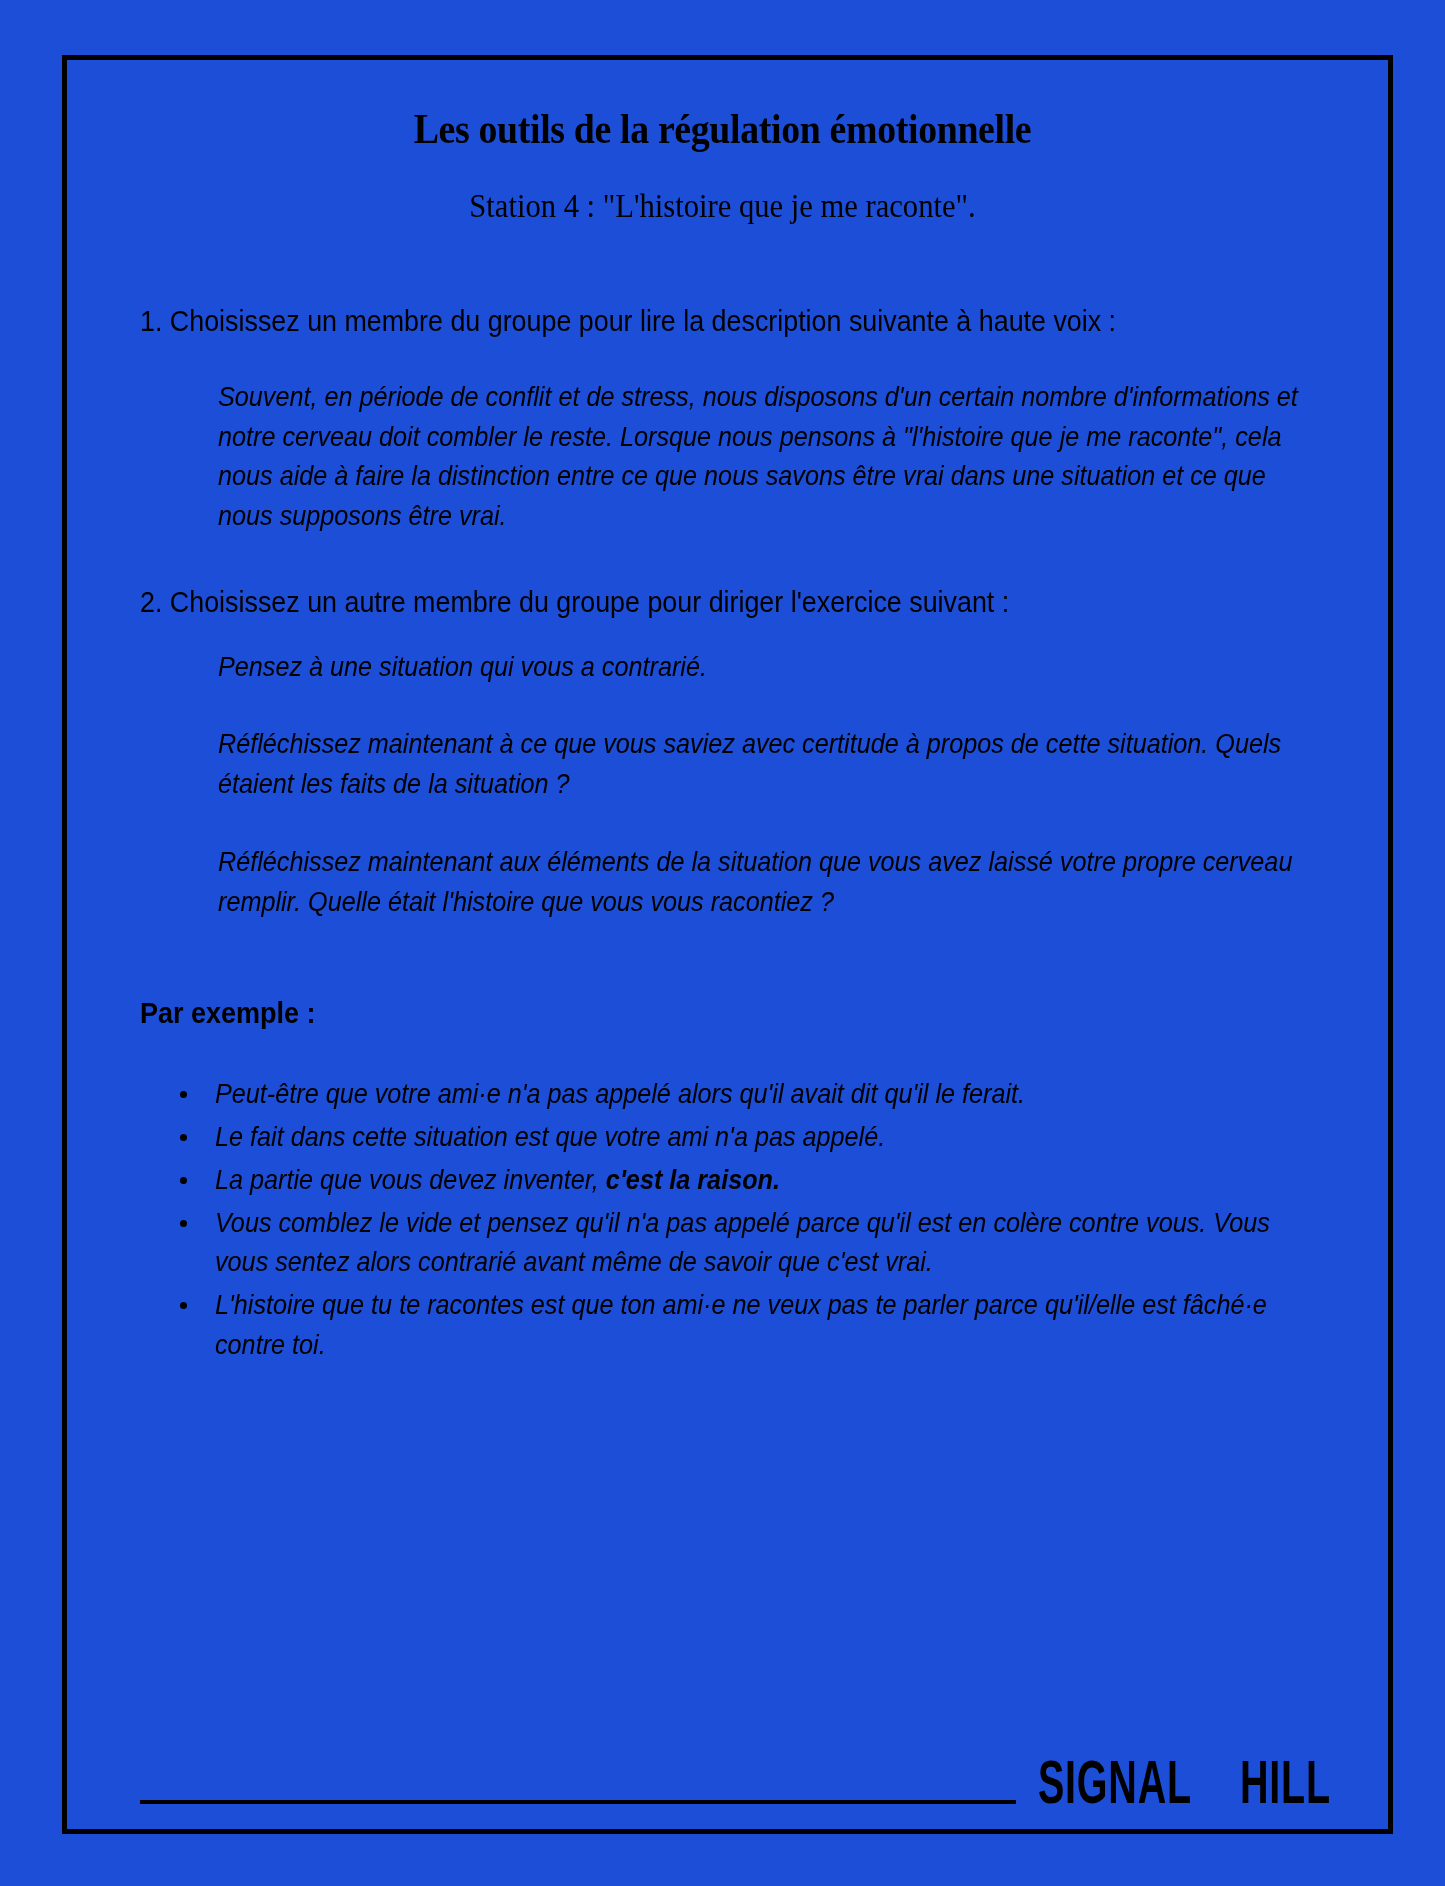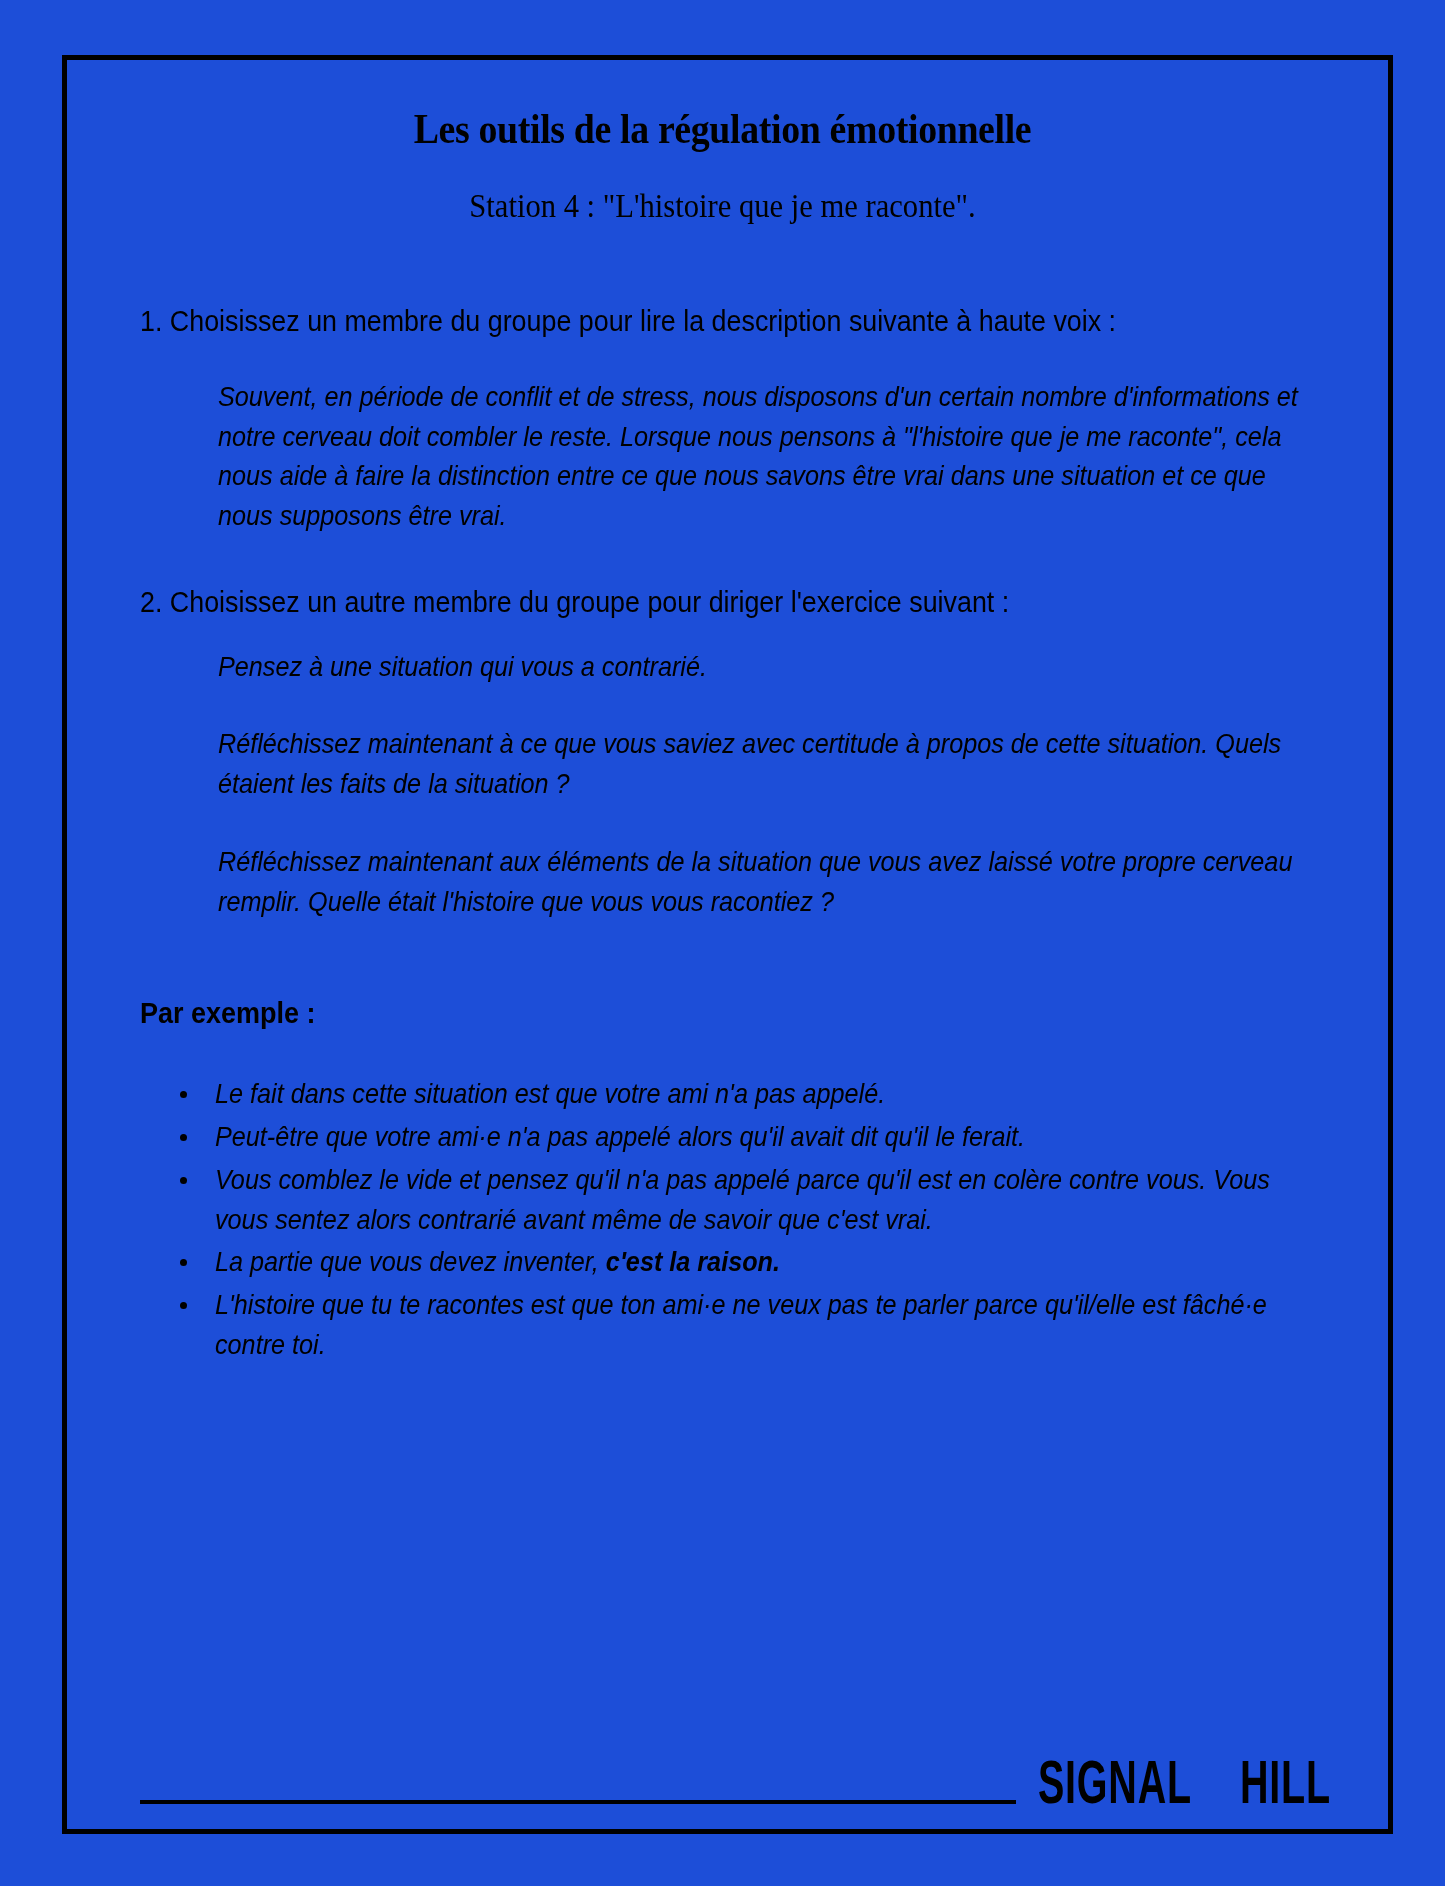--- a/index.html
+++ b/index.html
@@ -203,36 +203,36 @@
       <p class="quote">Pensez à une situation qui vous a contrarié.</p>
       <p class="quote">Réfléchissez maintenant à ce que vous saviez avec certitude à propos de cette situation. Quels étaient les faits de la situation ?</p>
       <p class="quote">Réfléchissez maintenant aux éléments de la situation que vous avez laissé votre propre cerveau remplir. Quelle était l'histoire que vous vous racontiez ?</p>
     </div>
 
     <p class="example-heading">Par exemple :</p>
 
     <ul class="bullets">
       <li>
         <span class="li-text">
+          <span>Peut-être que votre ami·e n'a pas appelé alors qu'il avait dit qu'il le ferait.</span>
+        </span>
+      </li>
+      <li>
+        <span class="li-text">
           <span>Le fait dans cette situation est que votre ami n'a pas appelé.</span>
         </span>
       </li>
       <li>
         <span class="li-text">
-          <span>Peut-être que votre ami·e n'a pas appelé alors qu'il avait dit qu'il le ferait.</span>
+          <span>La partie que vous devez inventer, </span><b>c'est la raison.</b>
         </span>
       </li>
       <li>
         <span class="li-text">
           <span>Vous comblez le vide et pensez qu'il n'a pas appelé parce qu'il est en colère contre vous. Vous vous sentez alors contrarié avant même de savoir que c'est vrai.</span>
-        </span>
-      </li>
-      <li>
-        <span class="li-text">
-          <span>La partie que vous devez inventer, </span><b>c'est la raison.</b>
         </span>
       </li>
       <li>
         <span class="li-text">
           <span>L'histoire que tu te racontes est que ton ami·e ne veux pas te parler parce qu'il/elle est fâché·e contre toi.</span>
         </span>
       </li>
     </ul>
 
   </div>

